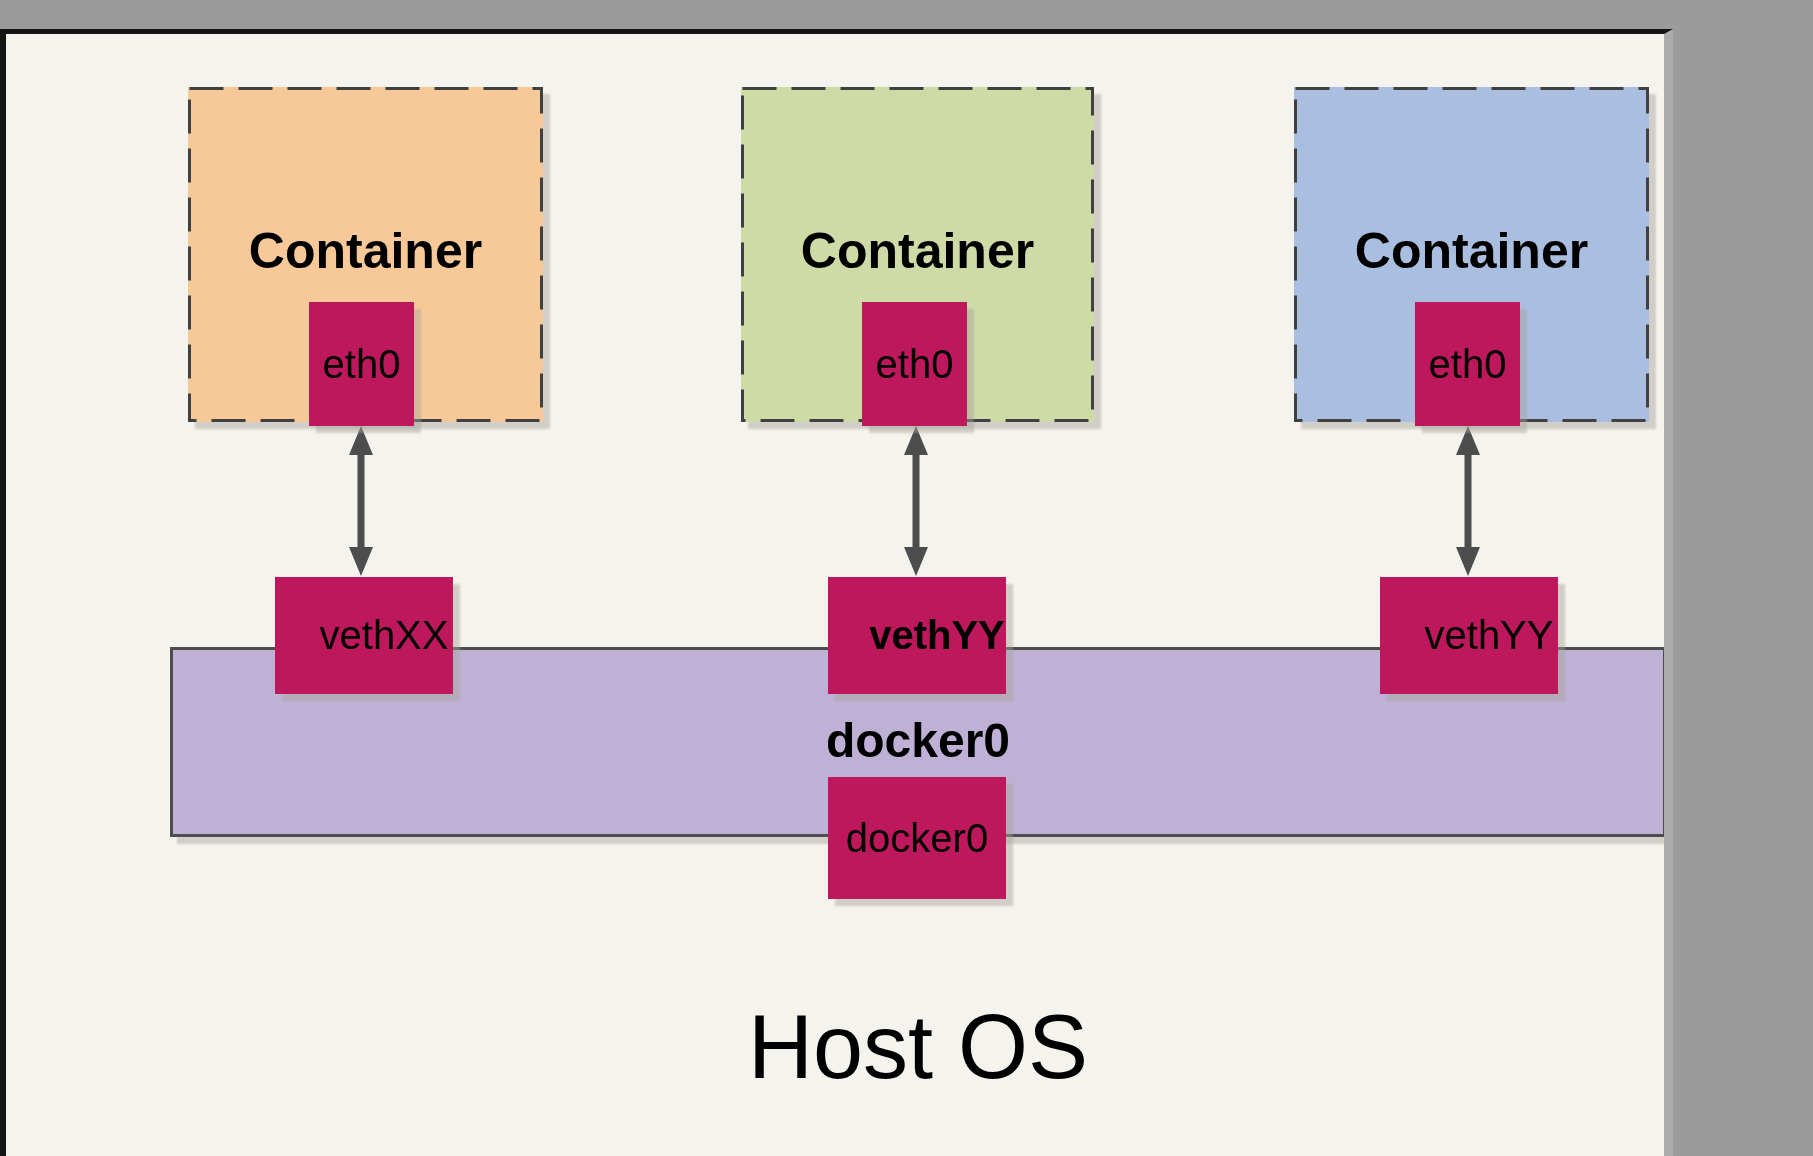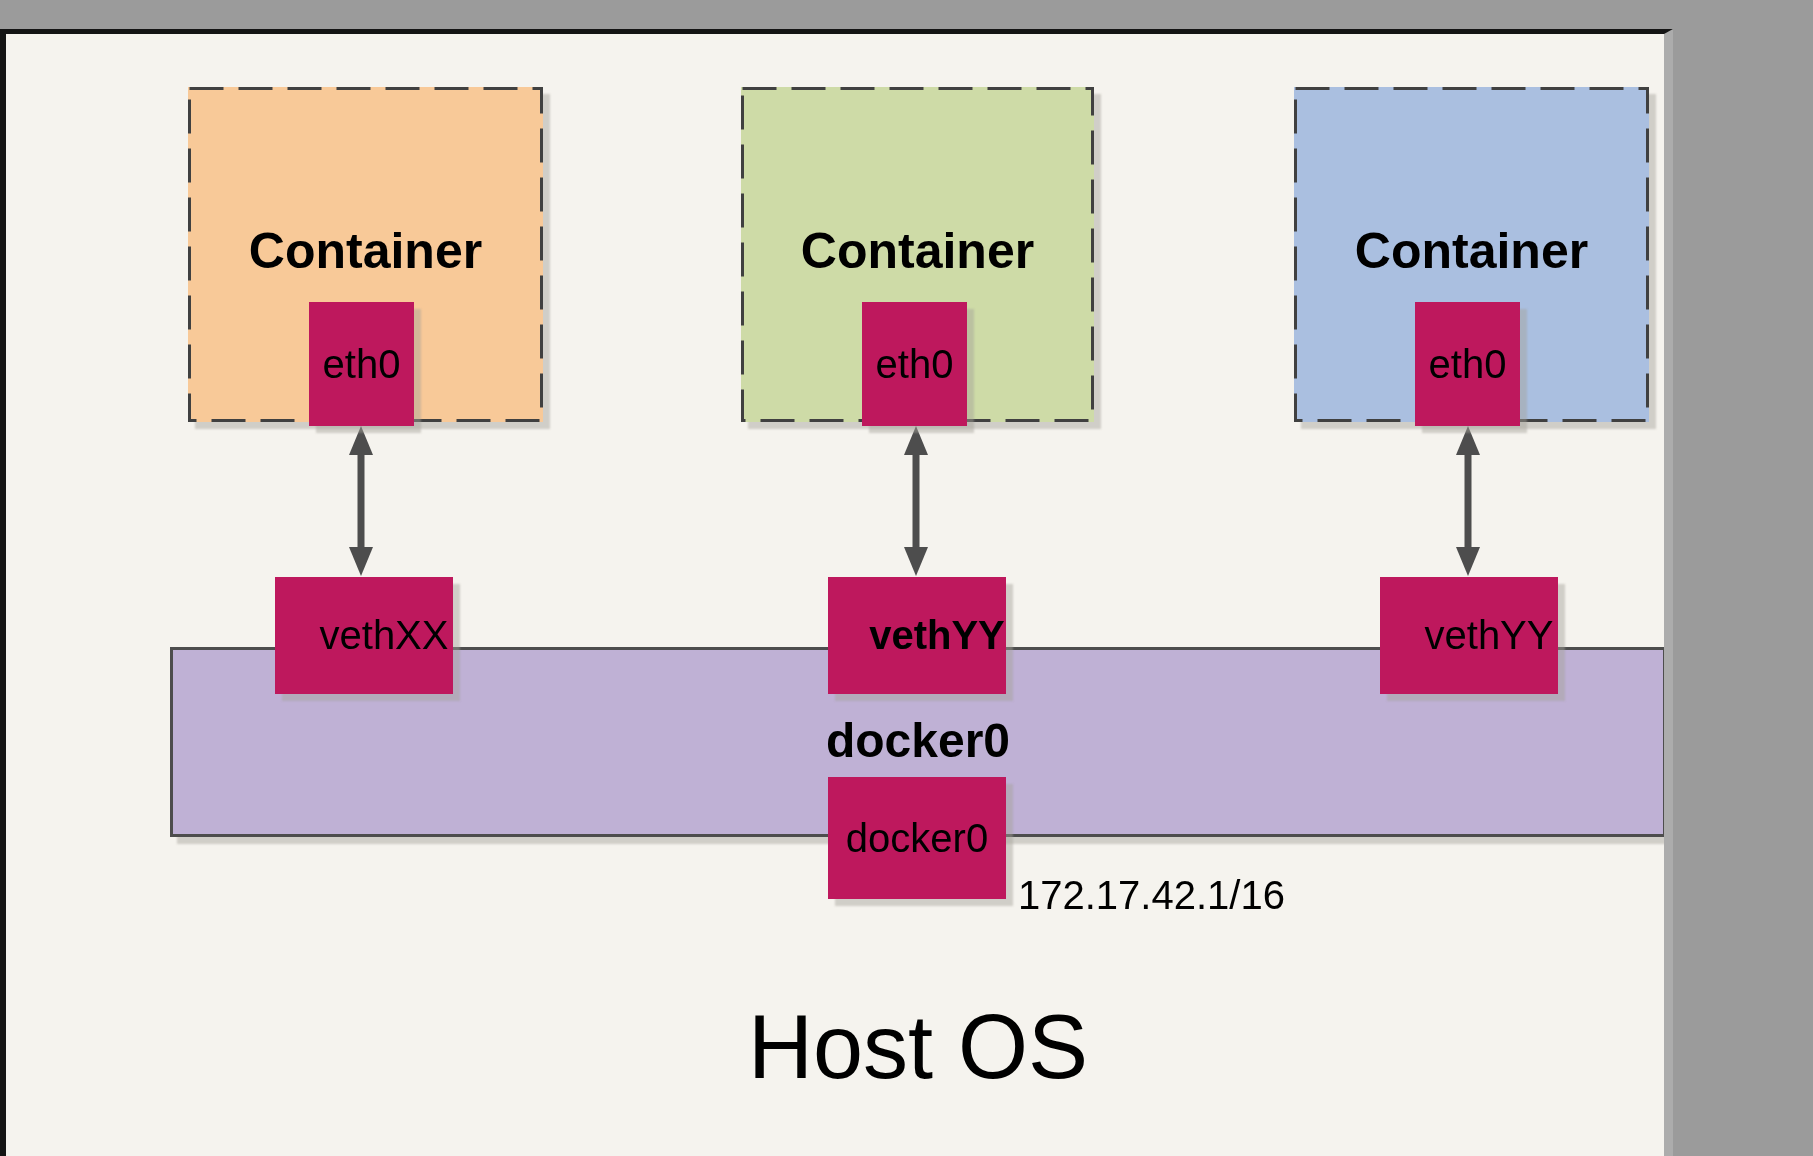--- a/index.html
+++ b/index.html
@@ -180,17 +180,16 @@
   </div>
 
   <div class="bridge-bar" style="background-color: rgb(191, 177, 213);"></div>
 
   <div class="note veth-box" style="left:269px;">vethXX</div>
   <div class="note veth-box" style="left:822px;font-weight:bold;">vethYY</div>
   <div class="note veth-box" style="left:1374px;">vethYY</div>
 
   <div class="bridge-label">docker0</div>
   <div class="note docker-if-box">docker0</div>
-  <div class="ip-label">172.17.42.1/16</div>
 
   <div class="host-label">Host OS</div>
 
 </div>
 
 </body></html>

